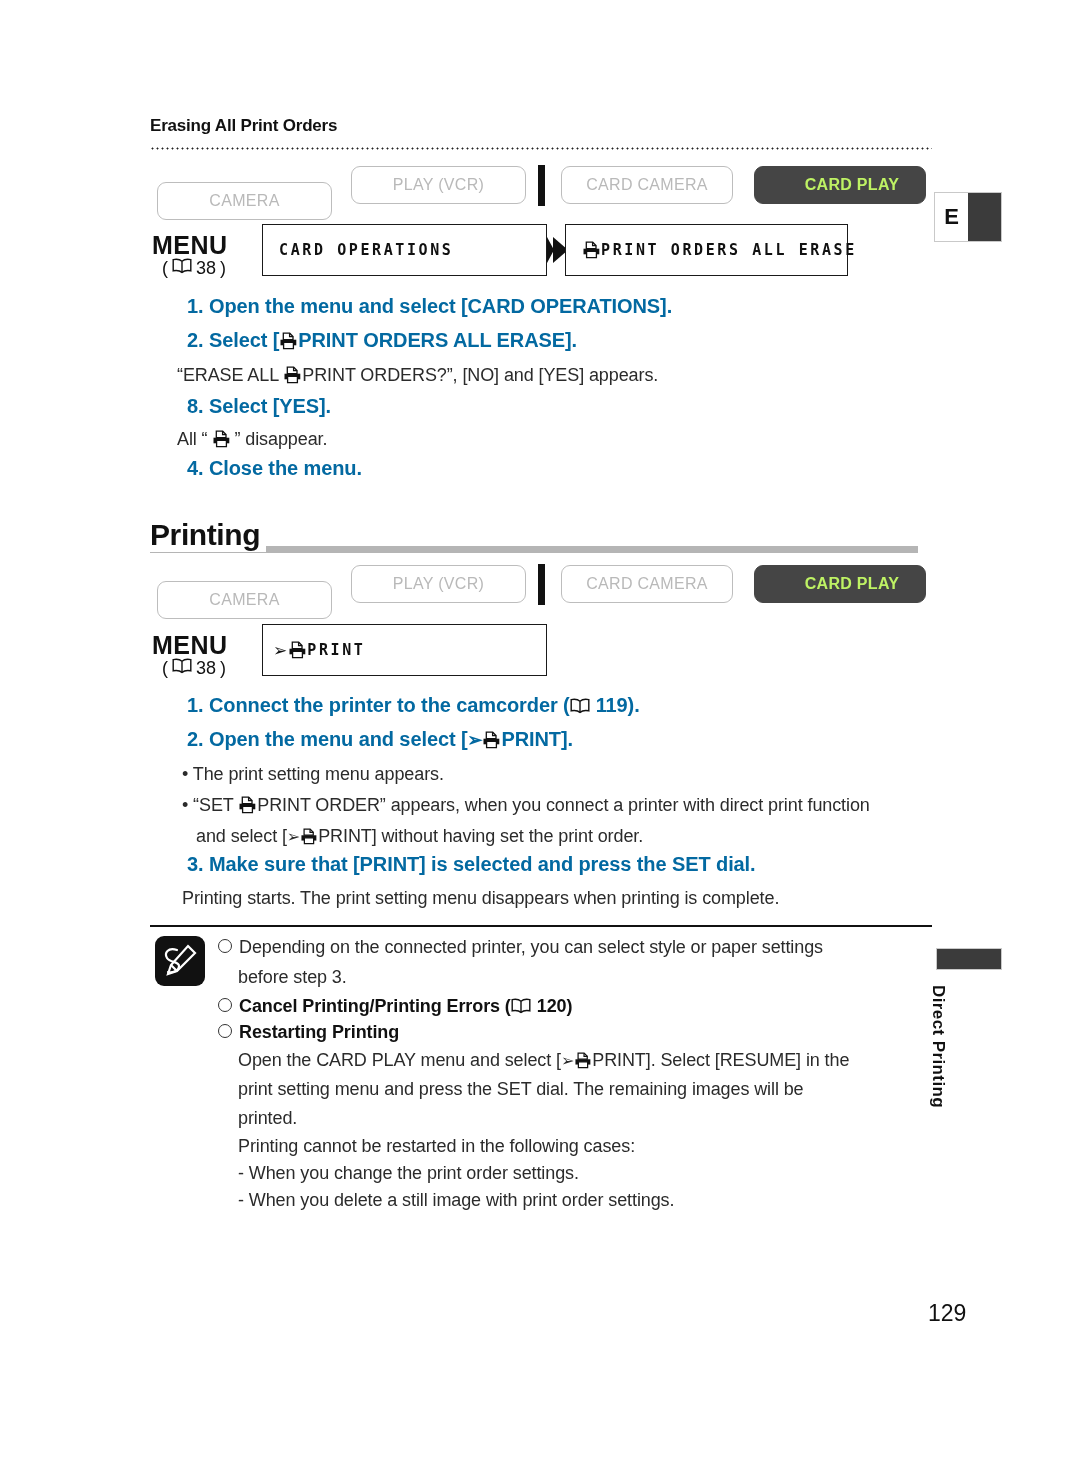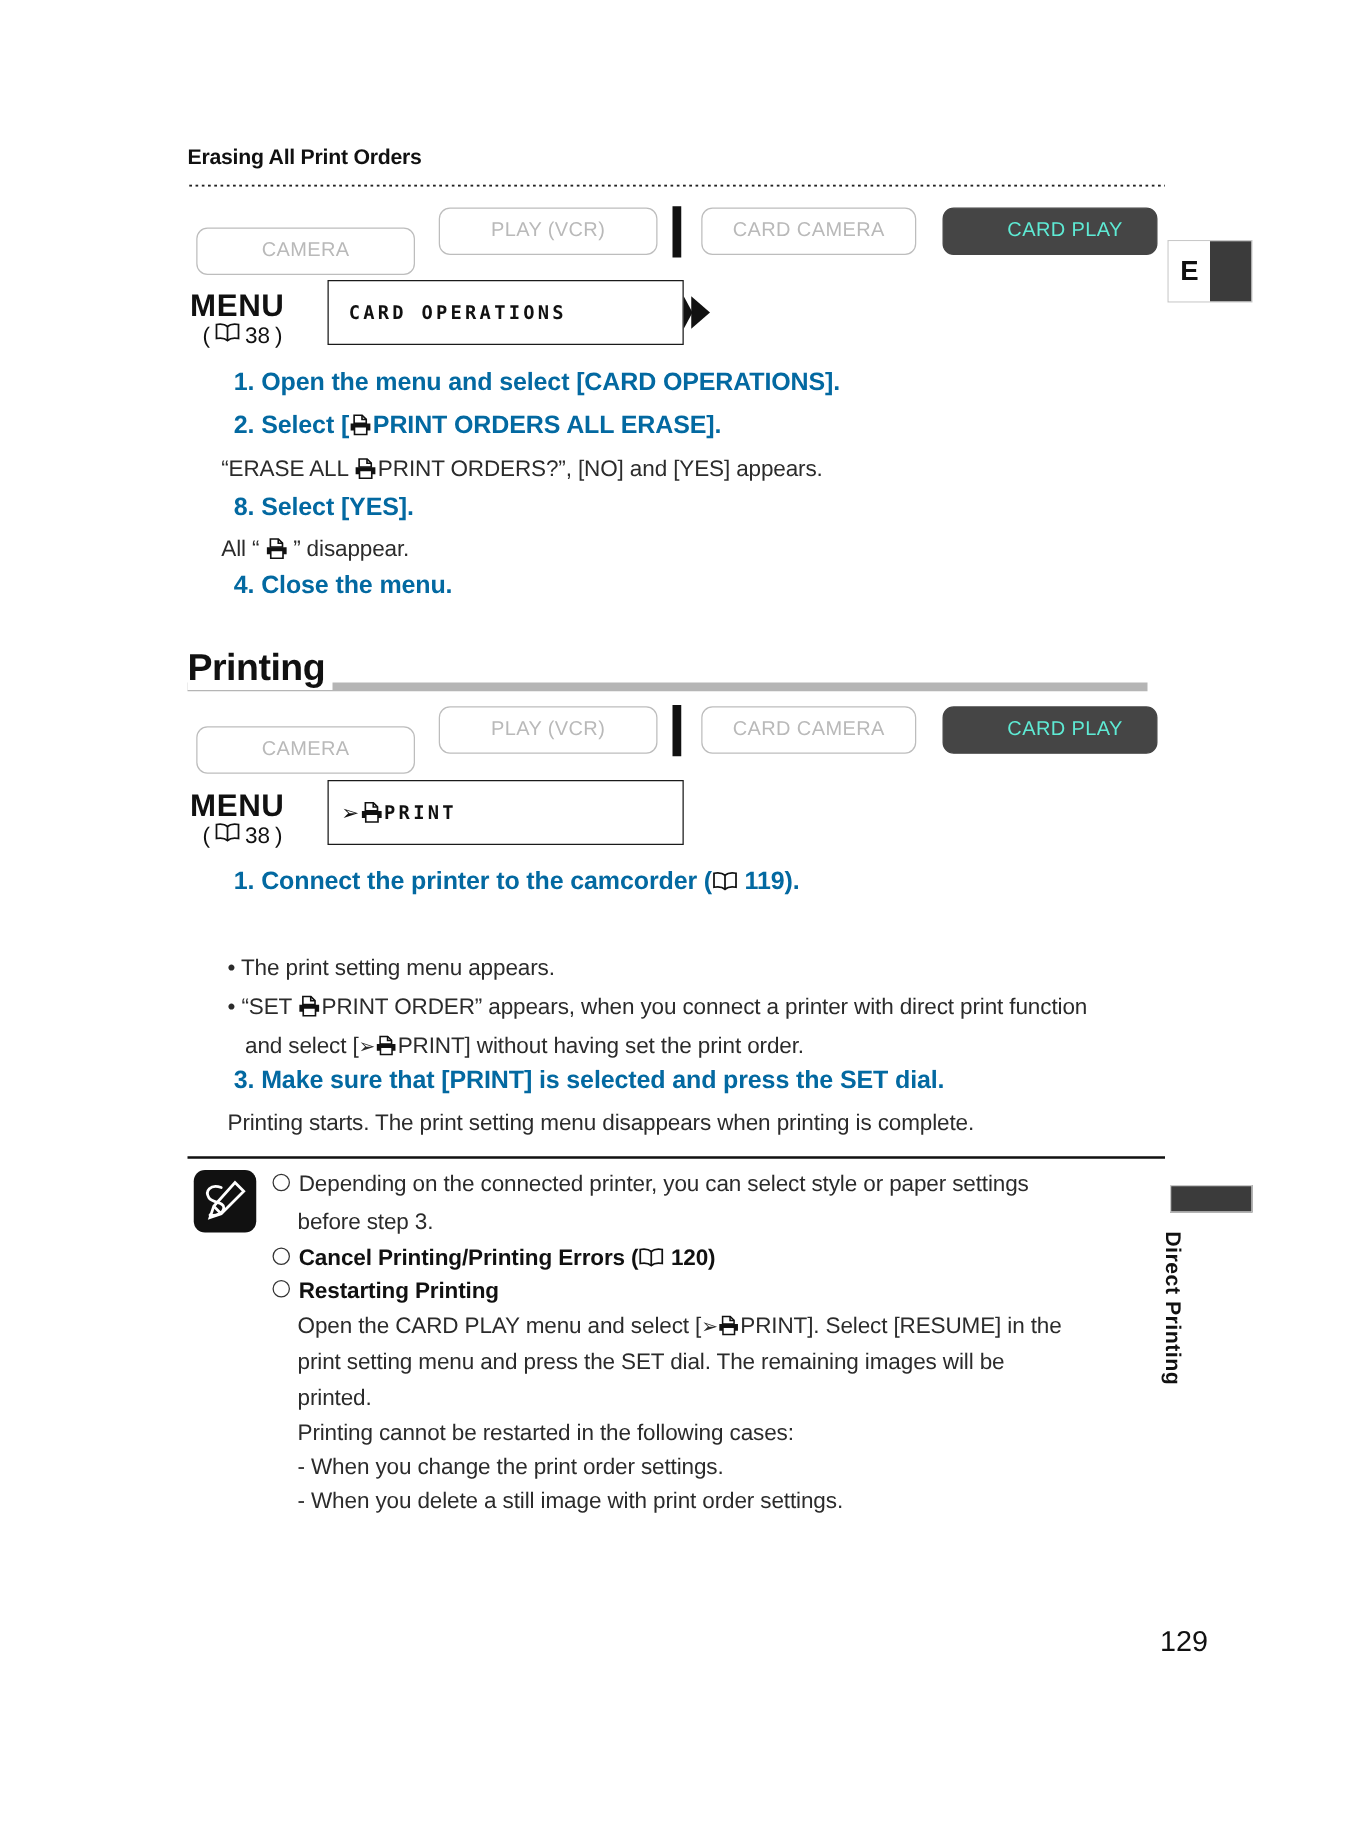--- a/index.html
+++ b/index.html
@@ -80,22 +80,22 @@
     letter-spacing: 0.3px;
   }
   .mode-btn.off {
     border: 1.6px solid #bdbdbd;
     color: #b9b9b9;
     background: #fff;
     font-weight: normal;
   }
   .mode-btn.on {
     background: #454545;
-    color: #5eead4;
-    font-weight: normal;
+    color: #bef264;
+    font-weight: bold;
     border: 1.6px solid #454545;
     padding-left: 24px;
   }
   .mb0 { left: 0px;   width: 175px; margin-top: 16px; }
   .mb1 { left: 194px; width: 175px; }
   .mb2 { left: 404px; width: 172px; }
   .mb3 { left: 597px; width: 172px; }
   .mode-divider {
     position: absolute;
     left: 381px;
@@ -295,20 +295,31 @@
       </svg>
     </span>
     <span>38</span>
     <span>)</span>
   </div>
 
   <div class="menu-box" style="left:262px; top:224px; width:285px;">
     <span class="menu-text">CARD OPERATIONS</span>
   </div>
   <div class="menu-arrow" style="left:553px; top:237px;"></div>
+  <div class="menu-box" style="left:565px; top:224px; width:283px;">
+    <span class="pic">
+      <svg width="19" height="18" viewBox="0 0 19 18">
+        <path d="M4.3 1.2h6.4l3.3 3.3v3.1H4.3z" fill="#fff" stroke="#111" stroke-width="1.3"></path>
+        <path d="M10.6 1.2v3.4h3.5" fill="none" stroke="#111" stroke-width="1.3"></path>
+        <path d="M1.5 7.7h15.8v5.6H1.5z" fill="#111"></path>
+        <path d="M4.6 10.4h9.8v6.2H4.6z" fill="#fff" stroke="#111" stroke-width="1.3"></path>
+      </svg>
+    </span>
+    <span class="menu-text">PRINT ORDERS ALL ERASE</span>
+  </div>
 
   <div class="step" style="left:152px; top:295px;">1. Open the menu and select [CARD OPERATIONS].</div>
 
   <div class="step" style="left:152px; top:329px;">
     <span>2. Select [</span><span class="pic"><svg width="19" height="18" viewBox="0 0 19 18">
           <path d="M4.3 1.2h6.4l3.3 3.3v3.1H4.3z" fill="#fff" stroke="#111" stroke-width="1.3"></path>
           <path d="M10.6 1.2v3.4h3.5" fill="none" stroke="#111" stroke-width="1.3"></path>
           <path d="M1.5 7.7h15.8v5.6H1.5z" fill="#111"></path>
           <path d="M4.6 10.4h9.8v6.2H4.6z" fill="#fff" stroke="#111" stroke-width="1.3"></path>
         </svg></span><span>PRINT ORDERS ALL ERASE].</span>
@@ -373,20 +384,28 @@
     <span class="menu-text">PRINT</span>
   </div>
 
   <div class="step" style="left:152px; top:694px;">
     <span>1. Connect the printer to the camcorder (</span><span class="bic"><svg width="20" height="16" viewBox="0 0 20 16">
           <path d="M10 3.2C7.6 1.1 4.4 1 1.2 1.6v11.2C4.4 12.2 7.6 12.3 10 14.4c2.4-2.1 5.6-2.2 8.8-1.6V1.6C15.6 1 12.4 1.1 10 3.2z" fill="none" stroke="#111" stroke-width="1.4"></path>
           <line x1="10" y1="3.4" x2="10" y2="14.2" stroke="#111" stroke-width="1.4"></line>
         </svg></span><span style="margin-left:6px;">119</span><span>).</span>
   </div>
 
+  <div class="step" style="left:152px; top:728px;">
+    <span>2. Open the menu and select [</span><span style="font-size:18px;">➢</span><span class="pic"><svg width="19" height="18" viewBox="0 0 19 18">
+          <path d="M4.3 1.2h6.4l3.3 3.3v3.1H4.3z" fill="#fff" stroke="#111" stroke-width="1.3"></path>
+          <path d="M10.6 1.2v3.4h3.5" fill="none" stroke="#111" stroke-width="1.3"></path>
+          <path d="M1.5 7.7h15.8v5.6H1.5z" fill="#111"></path>
+          <path d="M4.6 10.4h9.8v6.2H4.6z" fill="#fff" stroke="#111" stroke-width="1.3"></path>
+        </svg></span><span>PRINT].</span>
+  </div>
 
   <div class="note" style="left:182px; top:764px;">• The print setting menu appears.</div>
 
   <div class="note" style="left:182px; top:795px;">
     <span>• “SET </span><span class="pic"><svg width="19" height="18" viewBox="0 0 19 18">
           <path d="M4.3 1.2h6.4l3.3 3.3v3.1H4.3z" fill="#fff" stroke="#111" stroke-width="1.3"></path>
           <path d="M10.6 1.2v3.4h3.5" fill="none" stroke="#111" stroke-width="1.3"></path>
           <path d="M1.5 7.7h15.8v5.6H1.5z" fill="#111"></path>
           <path d="M4.6 10.4h9.8v6.2H4.6z" fill="#fff" stroke="#111" stroke-width="1.3"></path>
         </svg></span><span>PRINT ORDER” appears, when you connect a printer with direct print function</span>

